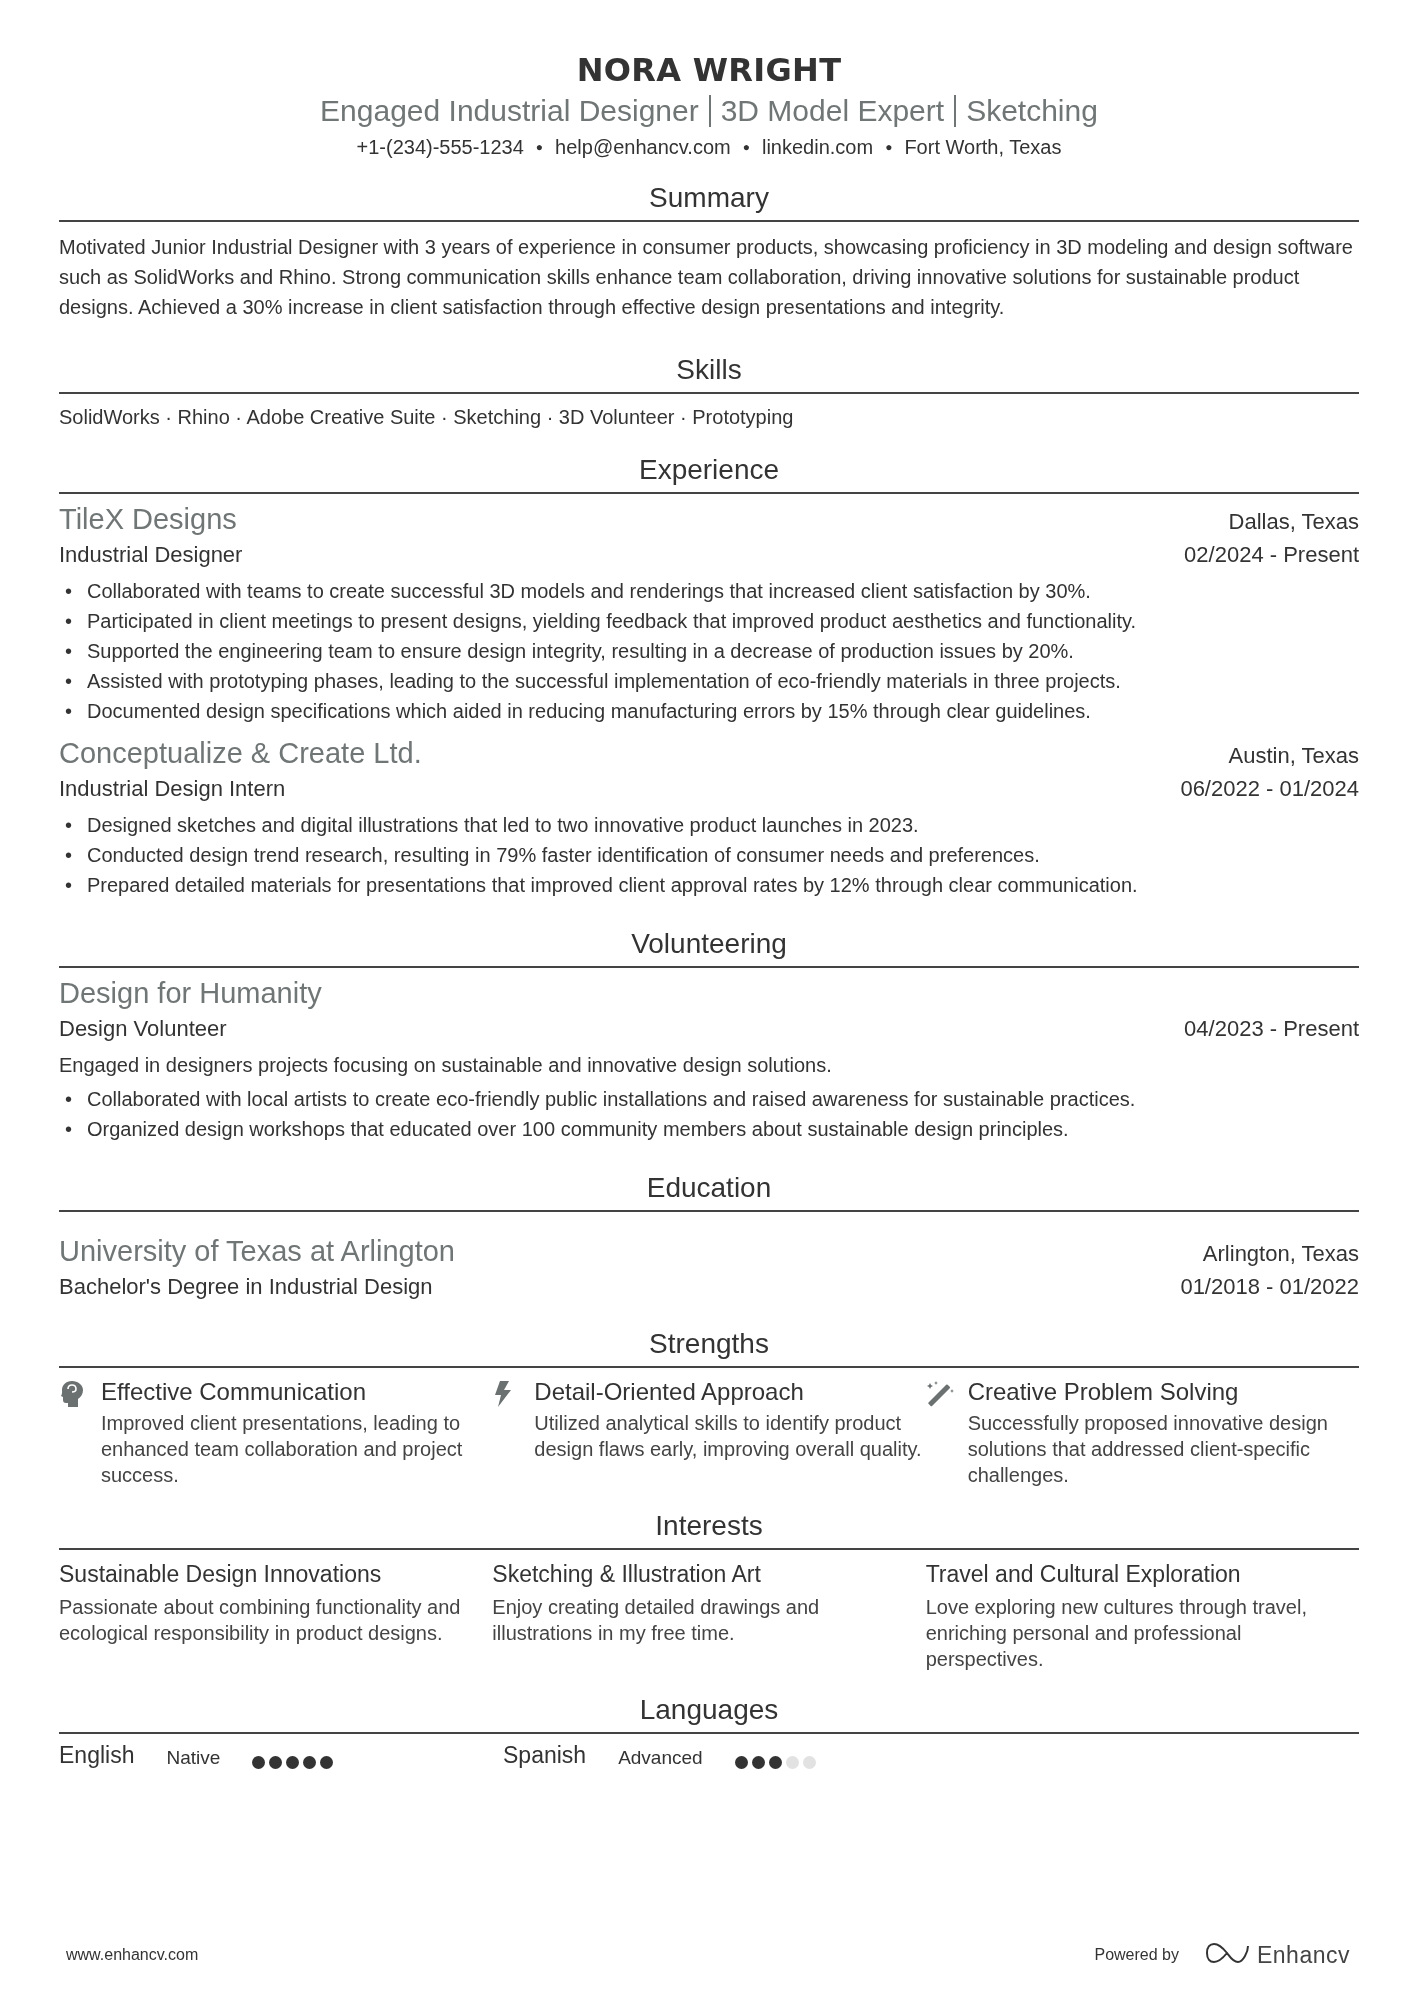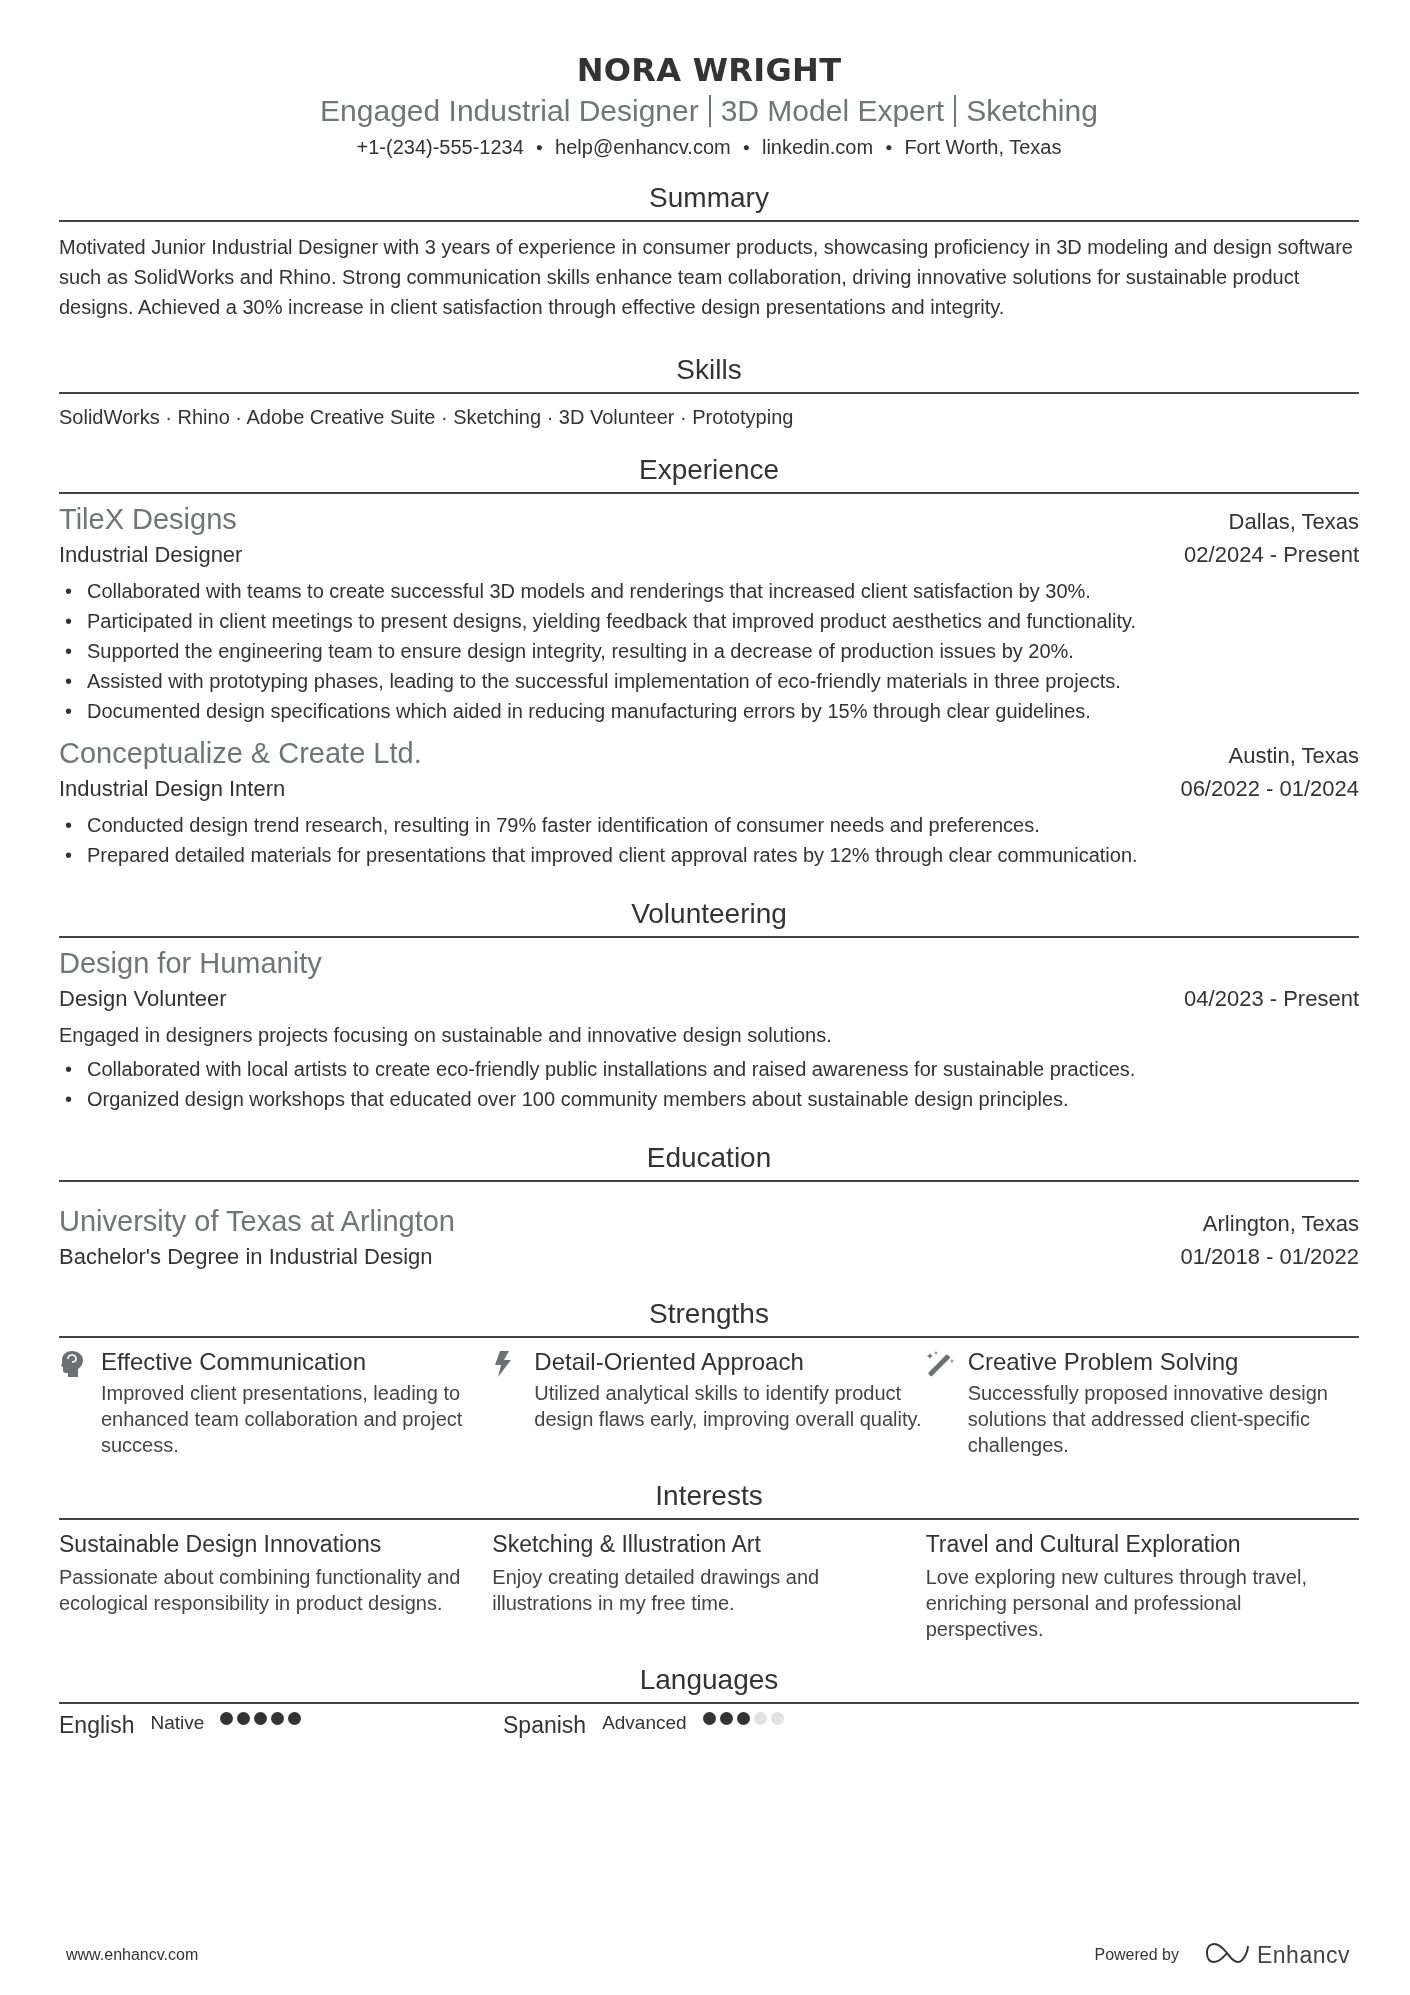--- a/index.html
+++ b/index.html
@@ -48,21 +48,21 @@
   .grid3 { display: flex; margin-top: 8px; }
   .grid3 .col { width: 444px; }
   .strength { display: flex; }
   .strength .ico { width: 42px; flex: 0 0 42px; padding-top: 4px; }
   .strength .s-title { font-size: 24px; line-height: 32px; color: #333; }
   .strength .s-desc { font-size: 20px; line-height: 26px; color: #444; margin-top: 2px; }
 
   .interest .i-title { font-size: 23px; line-height: 32px; color: #333; }
   .interest .i-desc { font-size: 20px; line-height: 26px; color: #444; margin-top: 4px; width: 420px; }
 
-  .lang { display: flex; align-items: flex-start; }
+  .lang { display: flex; align-items: flex-end; gap: 16px; }
   .lang .l-name { font-size: 23px; color: #333; }
   .lang .l-level { font-size: 19px; color: #333; margin-left: 16px; }
   .lang .dots { margin-left: 16px; display: inline-flex; gap: 4px; align-items: center; }
   .lang .d { width: 13px; height: 13px; border-radius: 50%; background: #333; display: inline-block; }
   .lang .d.off { background: #e2e2e2; }
 
   .footer { position: absolute; top: 1940px; left: 66px; right: 60px; height: 30px; display: flex; justify-content: space-between; align-items: center; }
   .footer .site { font-size: 16px; color: #333; }
   .footer .powered { display: flex; align-items: center; font-size: 16px; color: #333; margin-right: 0; }
   .footer .brand { font-size: 23px; color: #444; margin-left: 6px; letter-spacing: 0.5px; }
@@ -119,20 +119,21 @@
     <div style="margin-top:8px;">
       <div class="entry-row">
         <span class="company">Conceptualize &amp; Create Ltd.</span>
         <span class="location">Austin, Texas</span>
       </div>
       <div class="entry-row">
         <span class="role">Industrial Design Intern</span>
         <span class="dates">06/2022 - 01/2024</span>
       </div>
       <ul class="bullets">
+        <li>Designed sketches and digital illustrations that led to two innovative product launches in 2023.</li>
         <li>Conducted design trend research, resulting in 79% faster identification of consumer needs and preferences.</li>
         <li>Prepared detailed materials for presentations that improved client approval rates by 12% through clear communication.</li>
       </ul>
     </div>
   </div>
 
   <div style="margin-top:26px;">
     <div class="section-title">Volunteering</div>
     <div class="section-rule"></div>
     <div style="margin-top:6px;">

